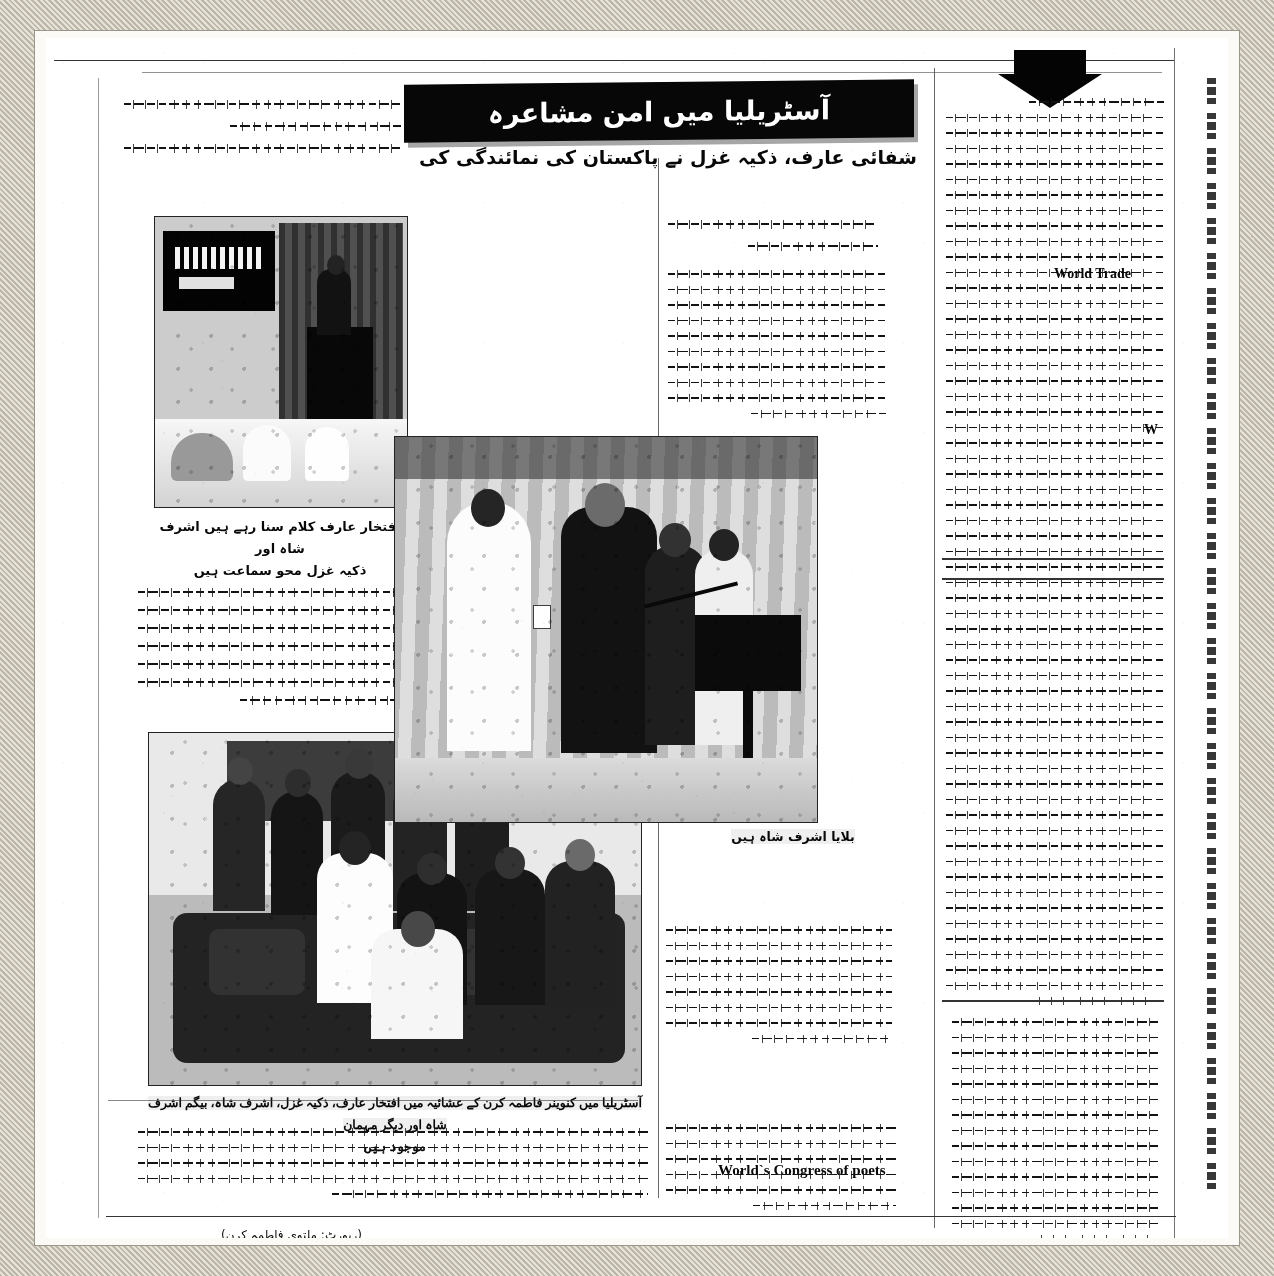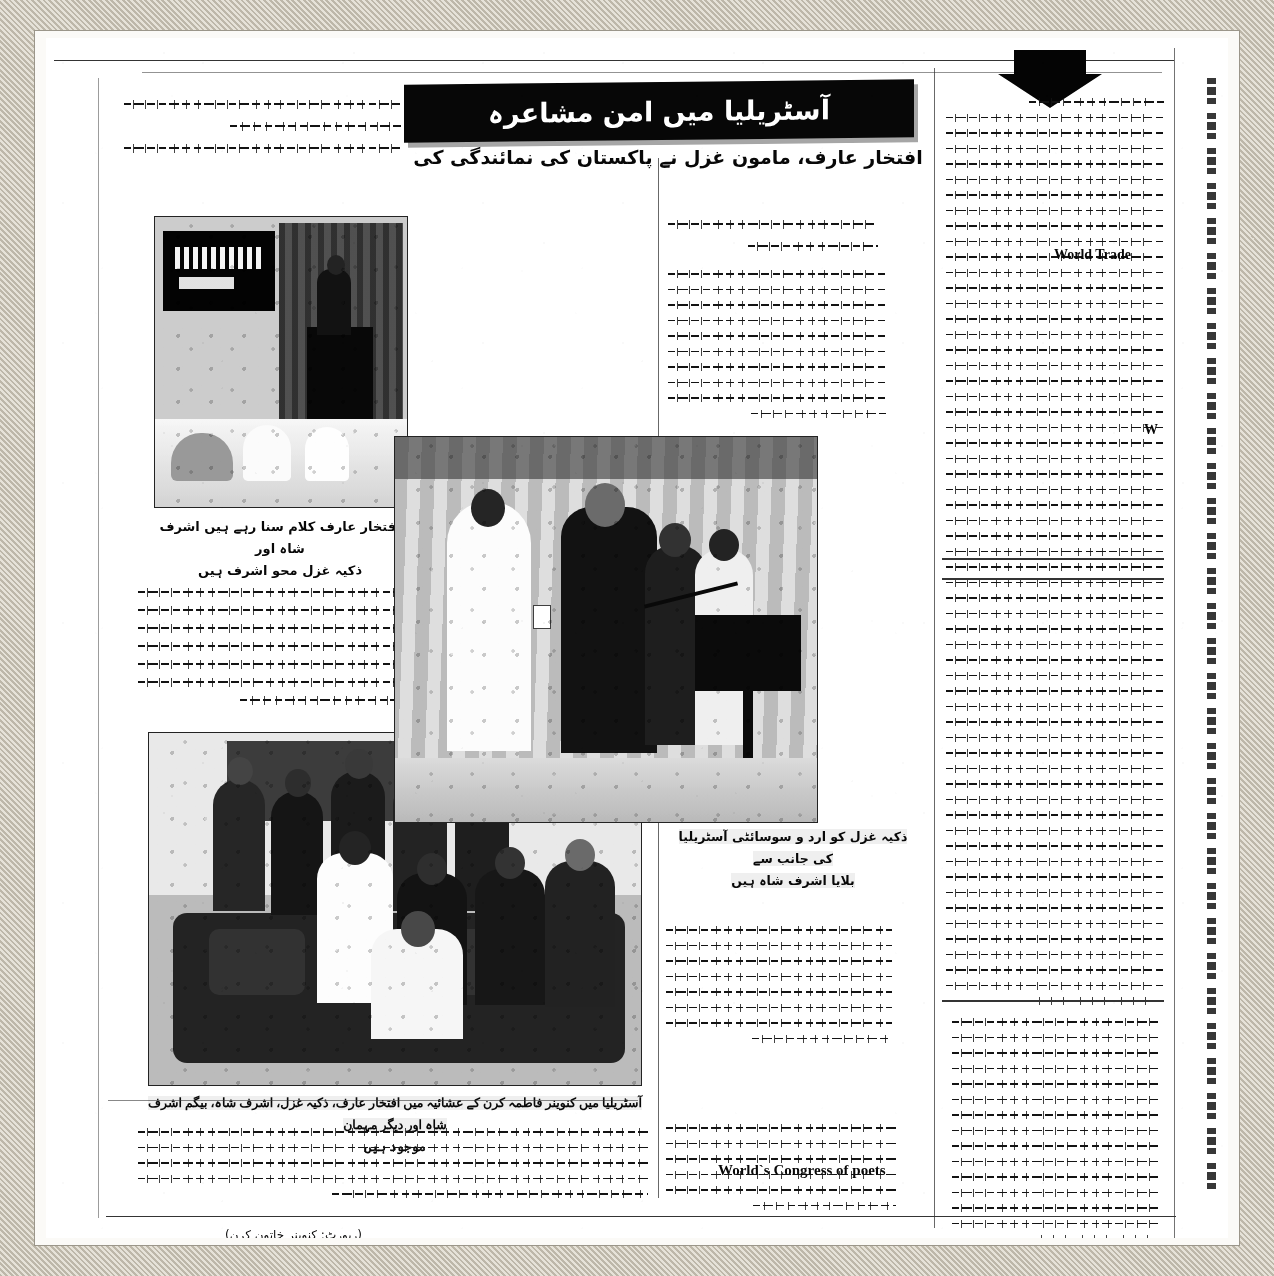--- a/index.html
+++ b/index.html
@@ -419,21 +419,21 @@
     <div class="v-rule" style="left:1128px; top:10px; height:1190px; opacity:.7;"></div>
     <div class="v-rule" style="left:52px; top:40px; height:1140px; opacity:.5;"></div>
 
     <div id="arrow">
       <div class="shaft"></div>
       <div class="head"></div>
     </div>
 
     <div id="headline-bar"></div>
     <div id="headline-text">آسٹریلیا میں امن مشاعرہ</div>
-    <div id="subhead">افتخار عارف، مامون غزل نے پاکستان کی نمائندگی کی</div>
+    <div id="subhead">شفائی عارف، ذکیہ غزل نے پاکستان کی نمائندگی کی</div>
 
     <div class="urdu-block loose" style="left:78px; top:62px; width:278px;">
       <div class="ln"></div>
       <div class="ln short"></div>
       <div class="ln"></div>
       <span class="sr">ایک جذبہ سا جواں دل میں رہا عمر تمام</span>
       <span class="sr">ایک ہی بار چلی باد بہاری تھی</span>
       <span class="sr">اور پت جھڑ کا سماں دل میں رہا عمر تمام</span>
     </div>
 
@@ -448,21 +448,21 @@
       <div class="head"></div>
       <div class="floor"></div>
       <div class="sitter s1"></div>
       <div class="sitter s2"></div>
       <div class="sitter s3"></div>
       <div class="grain"></div>
     </div>
 
     <div class="caption" style="left:100px; top:478px; width:268px;">
       <div>افتخار عارف کلام سنا رہے ہیں اشرف شاہ اور</div>
-      <div>ذکیہ غزل محو اشرف ہیں</div>
+      <div>ذکیہ غزل محو سماعت ہیں</div>
     </div>
 
     <div class="urdu-block" style="left:92px; top:550px; width:268px;">
       <div class="ln"></div>
         <div class="ln"></div>
         <div class="ln"></div>
       <div class="ln"></div>
         <div class="ln"></div>
         <div class="ln"></div>
       <div class="ln short"></div>
@@ -529,21 +529,20 @@
       <div class="lectern"></div>
       <div class="stand"></div>
       <div class="base"></div>
       <div class="mic"></div>
       <div class="award"></div>
       <div class="floor"></div>
       <div class="grain"></div>
     </div>
 
     <div class="caption" style="left:622px; top:788px; width:250px; font-size:12.5px;">
-      <div><span class="hl-span">ذکیہ غزل کو ارد و سوسائٹی آسٹریلیا کی جانب سے</span></div>
       <div><span class="hl-span">بلایا اشرف شاہ ہیں</span></div>
     </div>
 
     <div class="urdu-block loose" style="left:622px; top:182px; width:210px;">
       <div class="ln"></div>
       <div class="ln short"></div>
       <span class="sr">دیار نور میں ہے تیرہ شبوں کا ساتھی ہو</span>
       <span class="sr">کوئی تو میری وحشتوں کا ساتھی ہو</span>
     </div>
 
@@ -632,21 +631,21 @@
         <div class="ln"></div>
         <div class="ln"></div>
       <div class="ln short"></div>
       <span class="sr">سال رواں ہی یہ امن مشاعرہ کی لٹھا دیر سے یاد گار رہے گا۔</span>
       <span class="sr">آسٹریلیا میں اردو سوسائٹی کی تاریخ کا سالانہ مشاعرہ منعقد ہوا۔ مشاعرے کی تاریخ تین ماہ قبل سرگرمیاں تیز ہو گئی تھیں لیکن ستمبر میں امریکہ کے World Trade سینٹر کی تباہی کے بعد ہزاروں جانوں کی تلافی کے بعد دل سینٹر اور اردو سوسائٹی مشاعرہ ملتوی کرنے کے بارے میں سوچنے لگی مگر ہم درمیان۔</span>
       <span class="sr">جن تین شعراء کی ایعنی افتخار عارف صاحب، ذکیہ غزل اور بابا بھی اور آسٹریلیا آنے کی دعوت دی گئی تھی ان سے دو کے ویزے لگ چکے تھے اور افتخار عارف صاحب کی چھٹیاں منظور ہو گئی تھیں اور اردو سوسائٹی کی تیاری شروع ہو چکی تھی اس سے قبل جن شعراء کو آسٹریلیا بلایا جا چکا تھا ان میں مامون ایمن انور مسعود، منظر بھوپالی، نقاش کاظمی، سائبر خیالی خواہ نخواہ، احمد فراز، حمایت علی شاعر اور قتیل شفائی کے نام قابل ذکر ہیں۔</span>
       <span class="sr">پاکستان سے مہمان شعراء افتخار عارف اور ذکیہ غزل 5 اکتوبر کو سڈنی پہنچے 5 اکتوبر کی شام ڈنر کا اہتمام کیا تاکہ اردو سوسائٹی کے ممبران کا مہمان شعراء سے تعارف ہو جائے۔ دوسرے دن ایک کمیونٹی سینٹر میں 7 بجے ہال مہمانوں سے بھر نا شروع ہوا اور بعد میں ہال پورا بھر گیا۔ اس شاندار دعوت دی گئی تھی اس سے قبل کوئی خاتون شاعرہ مہمان کے طور پر نہیں آئی تھیں سامعین نے افتخار عارف اور ذکیہ غزل کو بہت پسند کیا اور بھی اور ویزا ملنے میں دیر ہو رہی تھی اور وہ نہ آ سکے۔</span>
       <span class="sr">افتخار عارف نے بہت سی دلچسپ چیزیں جیسے بارہواں کھلاڑی وغیرہ سنائیں اور ہماری رائٹس پر انہوں نے اپنی وہ غزل بھی سنائی جو ہر انسان کے دل کی آواز ہے۔</span>
     </div>
 
-    <div class="latin b" style="left:1008px; top:209px;">World Trade</div>
+    <div class="latin b" style="left:1008px; top:228px;">World Trade</div>
     <div class="latin b" style="left:1098px; top:384px;">W</div>
 
     <div class="hr-rule" style="left:896px; top:520px; width:222px; height:2px;"></div>
     <div class="hr-rule" style="left:896px; top:540px; width:222px; height:2px;"></div>
     <div class="hr-rule" style="left:896px; top:962px; width:222px; height:2px;"></div>
 
     <div class="urdu-block dense" style="left:906px; top:980px; width:210px;">
       <div class="ln"></div>
         <div class="ln"></div>
         <div class="ln"></div>
@@ -679,21 +678,21 @@
 
     <div class="urdu-block dense" style="left:620px; top:1086px; width:230px;">
       <div class="ln"></div>
         <div class="ln"></div>
       <div class="ln"></div>
         <div class="ln"></div>
         <div class="ln"></div>
       <div class="ln short"></div>
     </div>
 
-    <div class="credit" style="left:96px; top:1190px; width:220px;">(رپورٹ: کنوینر خاتون کرن)</div>
+    <div class="credit" style="left:96px; top:1190px; width:220px;">(رپورٹ: ملتوی فاطمہ کرن)</div>
 
     <div id="sliver">
       <div class="ln" style="margin-top:40px;"></div>
       <div class="ln"></div>
         <div class="ln"></div>
         <div class="ln"></div>
       <div class="ln"></div>
         <div class="ln"></div>
         <div class="ln"></div>
       <div class="ln"></div>

